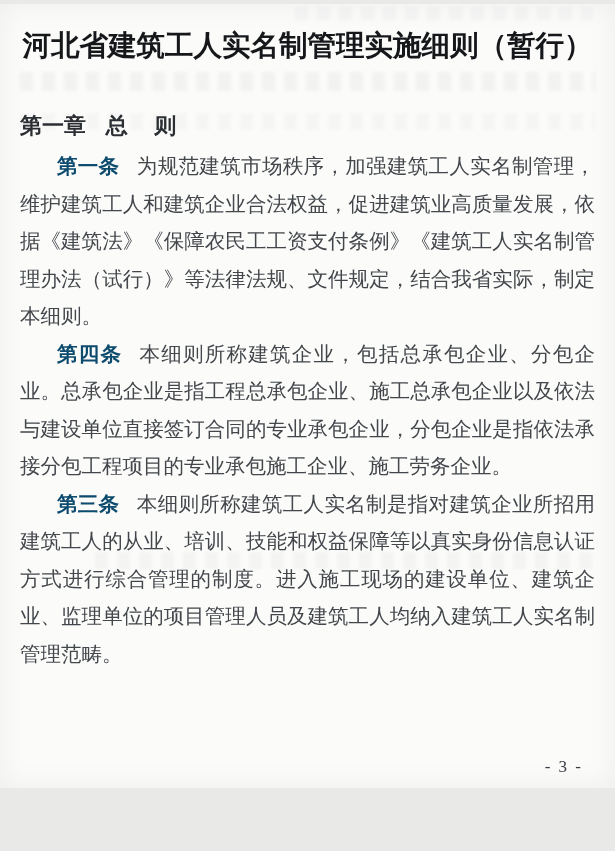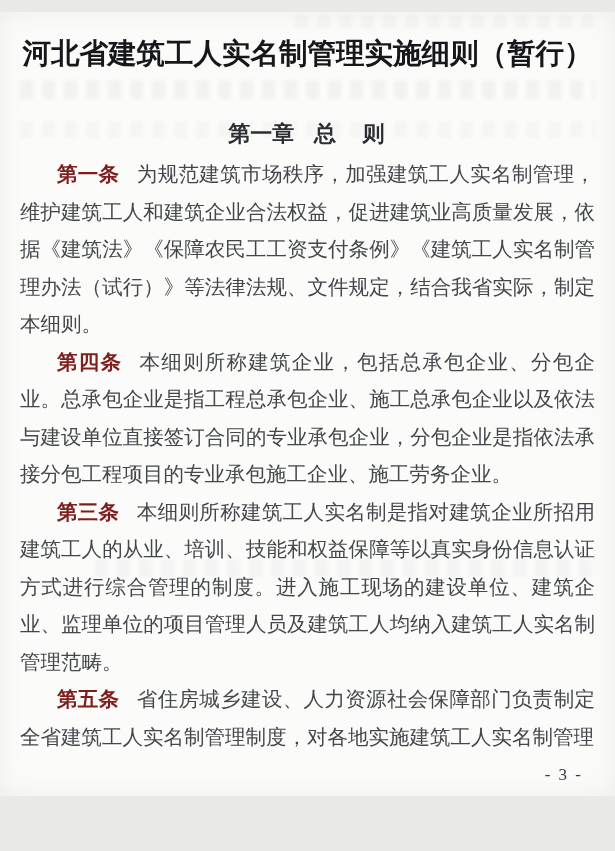--- a/index.html
+++ b/index.html
@@ -4,21 +4,21 @@
 <style>
   html, body {
     margin: 0;
     padding: 0;
     background: #e9e9e7;
   }
   .page {
     position: relative;
     width: 615px;
     height: 784px;
-    margin: 12px auto;
+    margin: 4px auto;
     background: #fbfbf9;
     overflow: hidden;
     box-shadow: inset 0 0 26px rgba(120,120,115,0.10);
     font-family: "Liberation Serif", "DejaVu Serif", serif;
   }
   .content {
     position: relative;
     padding: 0 20px;
     z-index: 2;
   }
@@ -27,21 +27,20 @@
     text-align: center;
     font-size: 28.5px;
     line-height: 40px;
     font-weight: 700;
     letter-spacing: 0px;
     color: #15171a;
     white-space: nowrap;
   }
   .chapter {
     margin: 46px 0 0 0;
-    text-align: center;
     font-size: 22px;
     line-height: 28px;
     font-weight: 700;
     color: #2b2e33;
   }
   .chapter .chapter-number {
     margin-right: 0.9em;
   }
   .chapter .chapter-title {
     letter-spacing: 0.1em;
@@ -53,21 +52,21 @@
     color: #43474c;
   }
   .article {
     margin: 0;
     text-indent: 1.8em;
     text-align: justify;
     text-justify: inter-character;
   }
   .art-label {
     font-weight: 700;
-    color: #7f1d1d;
+    color: #0c4a6e;
     margin-right: 0.85em;
   }
   .page-number {
     position: absolute;
     right: 32px;
     bottom: 11px;
     font-size: 17px;
     letter-spacing: 2px;
     color: #393e45;
     z-index: 2;
@@ -114,22 +113,19 @@
 
 
       <p class="article">
         <span class="art-label">第四条</span><span>本细则所称建筑企业，包括总承包企业、分包企业。总承包企业是指工程总承包企业、施工总承包企业以及依法与建设单位直接签订合同的专业承包企业，分包企业是指依法承接分包工程项目的专业承包施工企业、施工劳务企业。</span>
       </p>
 
       <p class="article">
         <span class="art-label">第三条</span><span>本细则所称建筑工人实名制是指对建筑企业所招用建筑工人的从业、培训、技能和权益保障等以真实身份信息认证方式进行综合管理的制度。进入施工现场的建设单位、建筑企业、监理单位的项目管理人员及建筑工人均纳入建筑工人实名制管理范畴。</span>
       </p>
 
-      <p class="article">
-        <span class="art-label">第五条</span><span>省住房城乡建设、人力资源社会保障部门负责制定全省建筑工人实名制管理制度，对各地实施建筑工人实名制管理</span>
-      </p>
 
     </div>
   </div>
 
   <div class="page-number">- 3 -</div>
 
 </div>
 
 </body></html>

